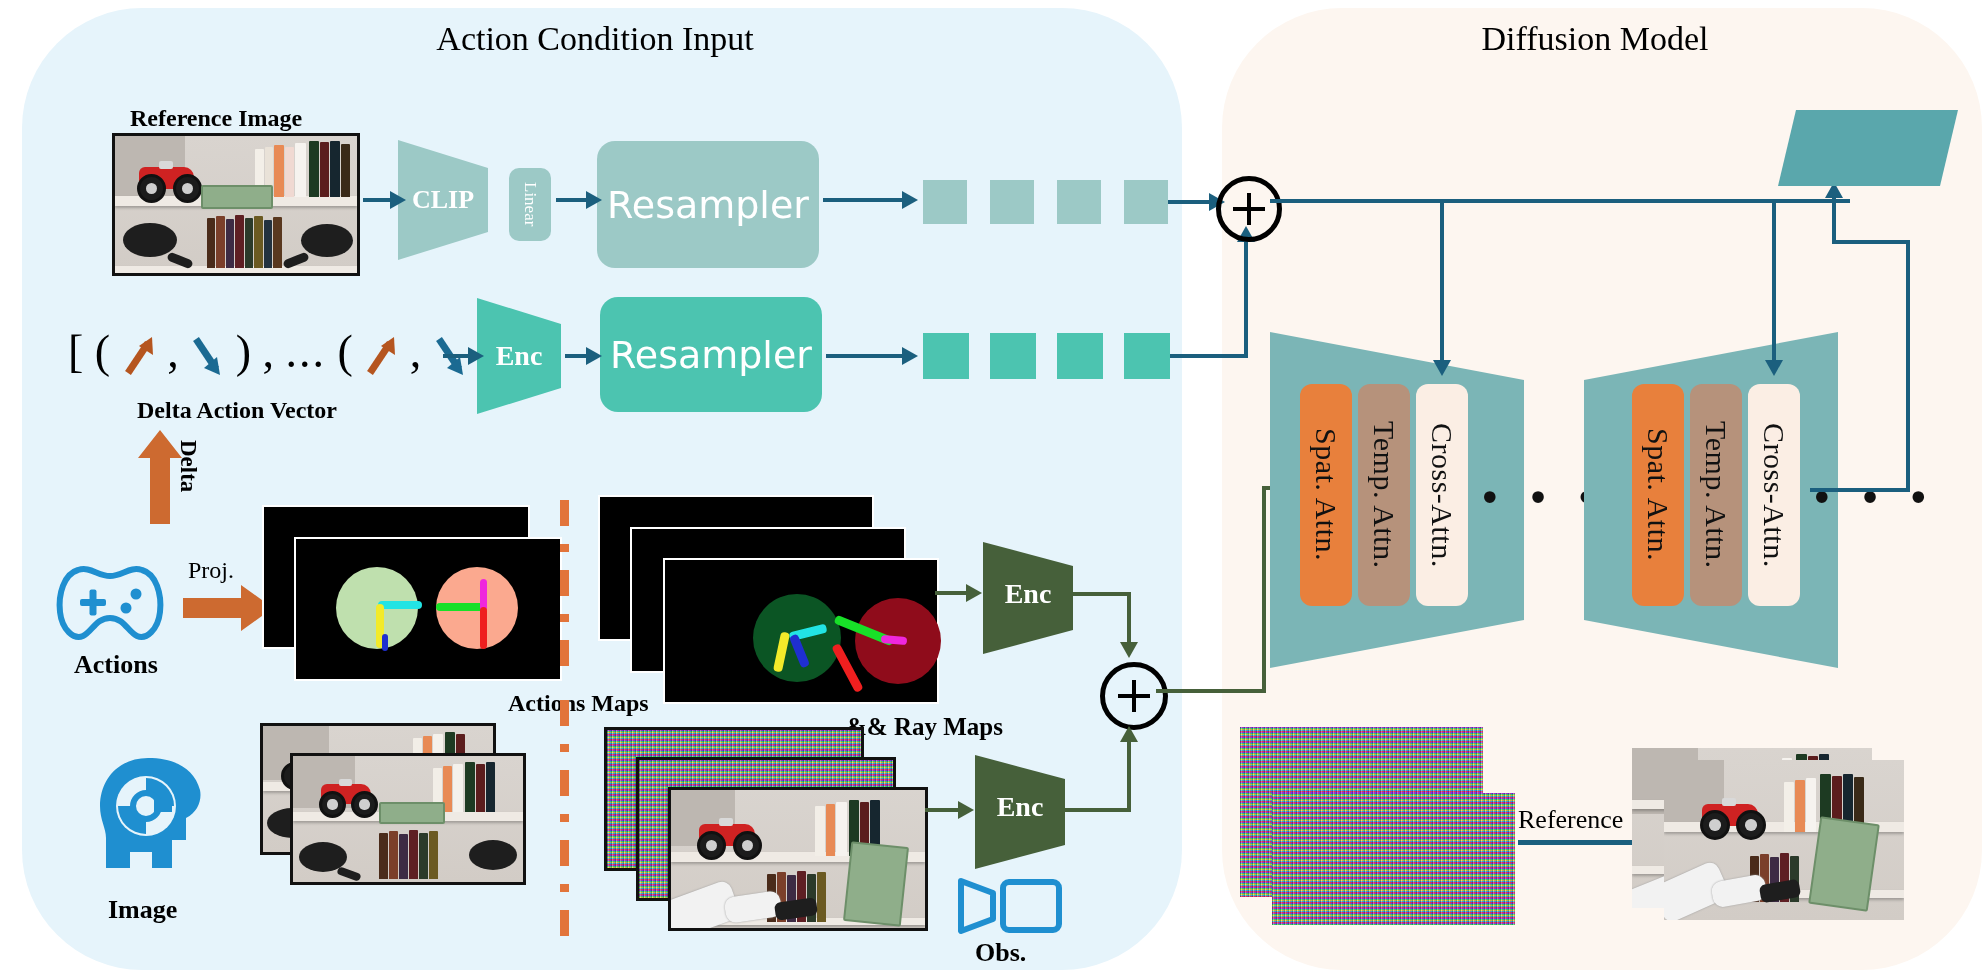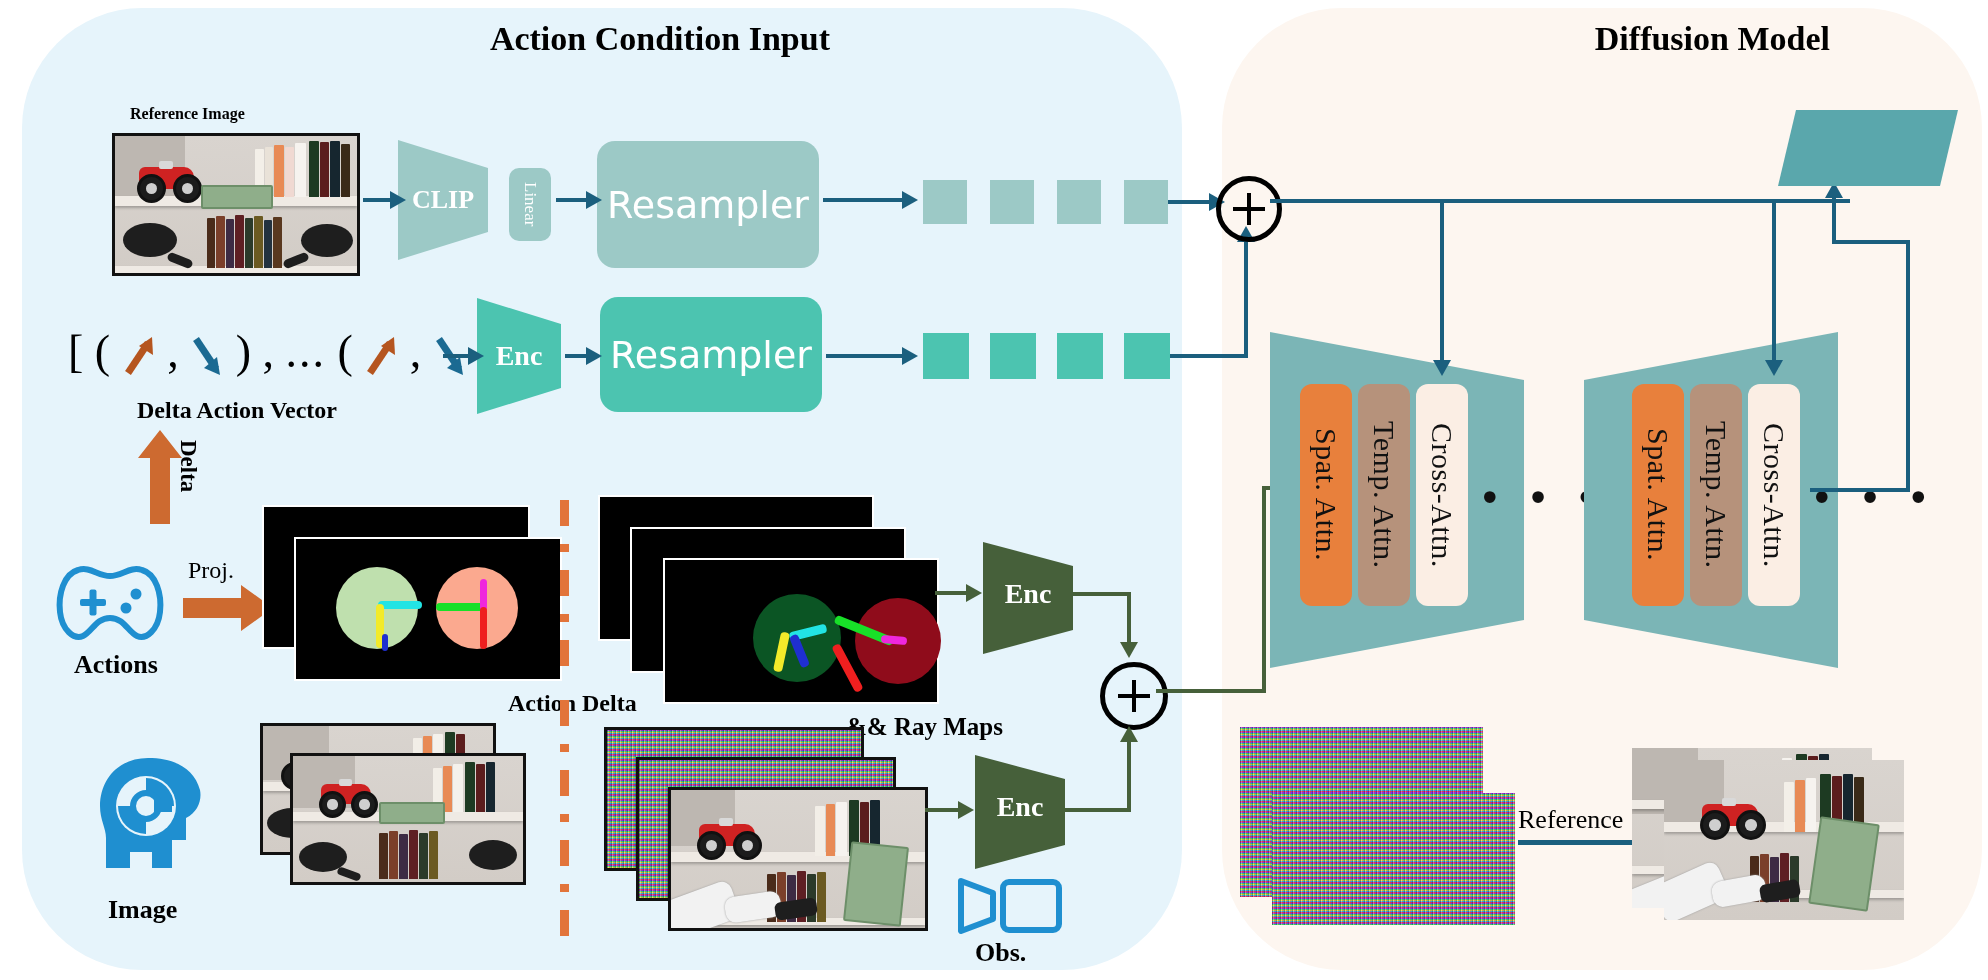--- a/index.html
+++ b/index.html
@@ -3,22 +3,22 @@
 <meta charset="utf-8">
 <style>
   html,body{margin:0;padding:0;}
   body{width:1988px;height:980px;background:#ffffff;font-family:"Liberation Serif",serif;overflow:hidden;}
   #root{position:relative;width:1988px;height:980px;}
 
   .panel{position:absolute;border-radius:120px;}
   #left-panel{left:22px;top:8px;width:1160px;height:962px;background:#e6f4fb;}
   #right-panel{left:1222px;top:8px;width:760px;height:962px;background:#fdf6f0;}
 
-  .ttl{position:absolute;font-weight:bold;color:#000;font-family:"Liberation Serif",serif;
-       text-align:right;white-space:nowrap;}
+  .ttl{position:absolute;font-weight:normal;color:#000;font-family:"Liberation Serif",serif;
+       text-align:center;white-space:nowrap;}
   #left-title{left:360px;top:20px;width:470px;font-size:34px;}
   #right-title{left:1360px;top:20px;width:470px;font-size:34px;}
 
   .lbl{position:absolute;font-weight:bold;color:#000;white-space:nowrap;font-family:"Liberation Serif",serif;}
 
   
   .photo{position:absolute;overflow:hidden;background:#cfc9c4;}
   .shelf-bg{position:absolute;inset:0;background:
       linear-gradient(180deg,#d9d4cf 0%,#d2ccc6 100%);}
   .shelf-board{position:absolute;left:0;right:0;background:#efeae4;box-shadow:0 2px 3px rgba(0,0,0,.25);}
@@ -76,21 +76,21 @@
 <body>
 
 <div id="root">
 
   <div class="panel" id="left-panel"></div>
   <div class="panel" id="right-panel"></div>
 
   <div class="ttl" id="left-title">Action Condition Input</div>
   <div class="ttl" id="right-title">Diffusion Model</div>
 
-  <div class="lbl" style="left:130px;top:105px;font-size:16px;">Reference Image</div>
+  <div class="lbl" style="left:130px;top:105px;font-size:24px;">Reference Image</div>
 
   <div class="photo photo-frame" style="left:112px;top:133px;width:242px;height:137px;">
     <div class="shelf-bg"></div>
     <div class="wall-shade" style="left:0;top:0;width:70px;height:62px;"></div>
     <div class="shelf-board" style="top:60px;height:10px;"></div>
     <div class="shelf-board" style="top:130px;height:7px;"></div>
 
     <div class="bk" style="left:140px;bottom:76px;width:9px;height:48px;background:#f3efe8;"></div>
     <div class="bk" style="left:150px;bottom:76px;width:8px;height:50px;background:#e9e2d8;"></div>
     <div class="bk" style="left:159px;bottom:76px;width:10px;height:52px;background:#e88a55;"></div>
@@ -242,21 +242,21 @@
   <div class="black-frame" style="left:294px;top:537px;width:264px;height:140px;">
     <div class="amap-circ" style="left:40px;top:28px;width:82px;height:82px;background:#bfe0ae;"></div>
     <div class="stick" style="left:82px;top:62px;width:44px;height:8px;background:#22e4e4;"></div>
     <div class="stick" style="left:80px;top:65px;width:8px;height:44px;background:#f2ea2a;"></div>
     <div class="stick" style="left:86px;top:95px;width:6px;height:17px;background:#1f2fd0;"></div>
     <div class="amap-circ" style="left:140px;top:28px;width:82px;height:82px;background:#fba98f;"></div>
     <div class="stick" style="left:140px;top:64px;width:48px;height:8px;background:#18e028;"></div>
     <div class="stick" style="left:184px;top:40px;width:7px;height:32px;background:#ef27dd;"></div>
     <div class="stick" style="left:184px;top:68px;width:7px;height:42px;background:#ef1f1f;"></div>
   </div>
-  <div class="lbl" style="left:508px;top:690px;font-size:24px;">Action Delta</div>
+  <div class="lbl" style="left:508px;top:690px;font-size:24px;">Actions Maps</div>
 
   <div class="dashcol" style="left:560px;top:500px;height:180px;"></div>
   <div class="dashcol" style="left:560px;top:700px;height:240px;"></div>
 
   <div class="black-frame" style="left:598px;top:495px;width:272px;height:142px;"></div>
   <div class="black-frame" style="left:630px;top:527px;width:272px;height:142px;"></div>
   <div class="black-frame" style="left:663px;top:558px;width:272px;height:142px;">
     <div class="amap-circ" style="left:88px;top:34px;width:88px;height:88px;background:#0b5524;"></div>
     <div class="stick" style="left:124px;top:68px;width:38px;height:9px;background:#22e4e4;transform:rotate(-14deg);"></div>
     <div class="stick" style="left:112px;top:72px;width:9px;height:40px;background:#f2ea2a;transform:rotate(12deg);"></div>

